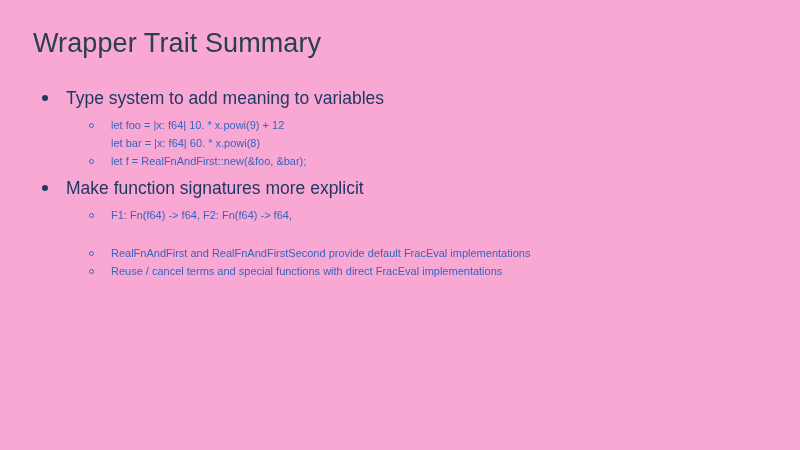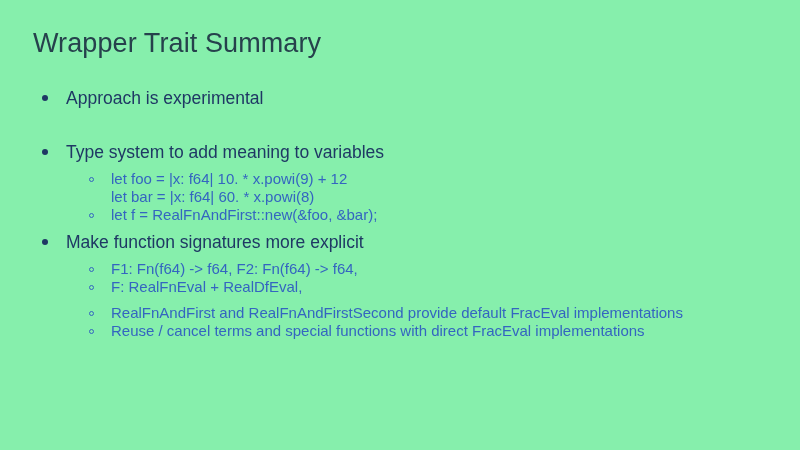--- a/index.html
+++ b/index.html
@@ -10,21 +10,21 @@
     width: 800px;
     height: 450px;
     background: #ffffff;
     font-family: "Liberation Sans", sans-serif;
     overflow: hidden;
   }
   .slide {
     position: relative;
     width: 800px;
     height: 450px;
-    background: #86efac;
+    background: #f9a8d4;
     box-sizing: border-box;
   }
   .slide-title {
     position: absolute;
     left: 33px;
     top: 26px;
     font-size: 27px;
     line-height: 34px;
     font-weight: 400;
     color: #26414c;
@@ -35,21 +35,21 @@
     position: absolute;
     left: 33px;
     top: 86px;
     width: 730px;
   }
   .group {
     margin: 0;
   }
   .group-gap-1 { margin-bottom: 30px; }
   .group-gap-2 { margin-bottom: 6px; }
-  .group-gap-3 { margin-bottom: 8px; }
+  .group-gap-3 { margin-bottom: 20px; }
 
   
   .l1 {
     display: flex;
     align-items: flex-start;
     font-size: 17.5px;
     line-height: 24px;
     color: #1f3864;
     margin-bottom: 6px;
   }
@@ -72,21 +72,21 @@
   }
   .l1-text {
     flex: 1 1 auto;
     white-space: nowrap;
   }
 
   
   .l2 {
     display: flex;
     align-items: center;
-    font-size: 15px;
+    font-size: 11px;
     line-height: 18px;
     color: #3465c0;
   }
   .l2-marker {
     flex: 0 0 auto;
     width: 78px;
     display: flex;
     align-items: center;
     justify-content: flex-start;
     padding-left: 56px;
@@ -115,28 +115,20 @@
 </style>
 </head>
 <body>
 
 <div class="slide">
 
   <div class="slide-title">Wrapper Trait Summary</div>
 
   <div class="body-area">
 
-    <div class="group group-gap-1">
-      <div class="l1">
-        <span class="l1-marker">
-            <span class="dot"></span>
-          </span>
-        <span class="l1-text">Approach is experimental</span>
-      </div>
-    </div>
 
     <div class="group group-gap-2">
       <div class="l1">
         <span class="l1-marker">
             <span class="dot"></span>
           </span>
         <span class="l1-text">Type system to add meaning to variables</span>
       </div>
       <div class="sub-list">
         <div class="l2">
@@ -167,26 +159,20 @@
           </span>
         <span class="l1-text">Make function signatures more explicit</span>
       </div>
       <div class="sub-list">
         <div class="l2">
           <span class="l2-marker">
               <span class="circle"></span>
             </span>
           <span class="l2-text">F1: Fn(f64) -&gt; f64, F2: Fn(f64) -&gt; f64,</span>
         </div>
-        <div class="l2">
-          <span class="l2-marker">
-              <span class="circle"></span>
-            </span>
-          <span class="l2-text">F: RealFnEval + RealDfEval,</span>
-        </div>
       </div>
     </div>
 
     <div class="group">
       <div class="sub-list">
         <div class="l2">
           <span class="l2-marker">
               <span class="circle"></span>
             </span>
           <span class="l2-text">RealFnAndFirst and RealFnAndFirstSecond provide default FracEval implementations</span>

